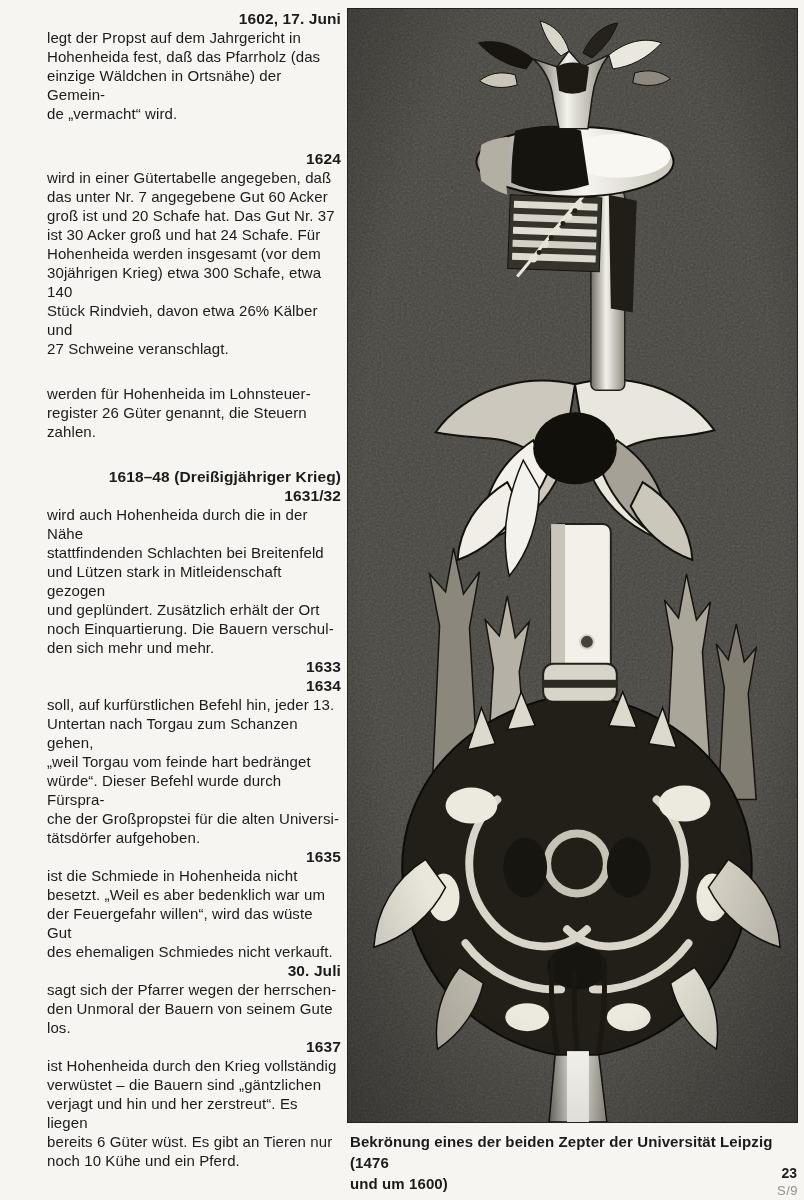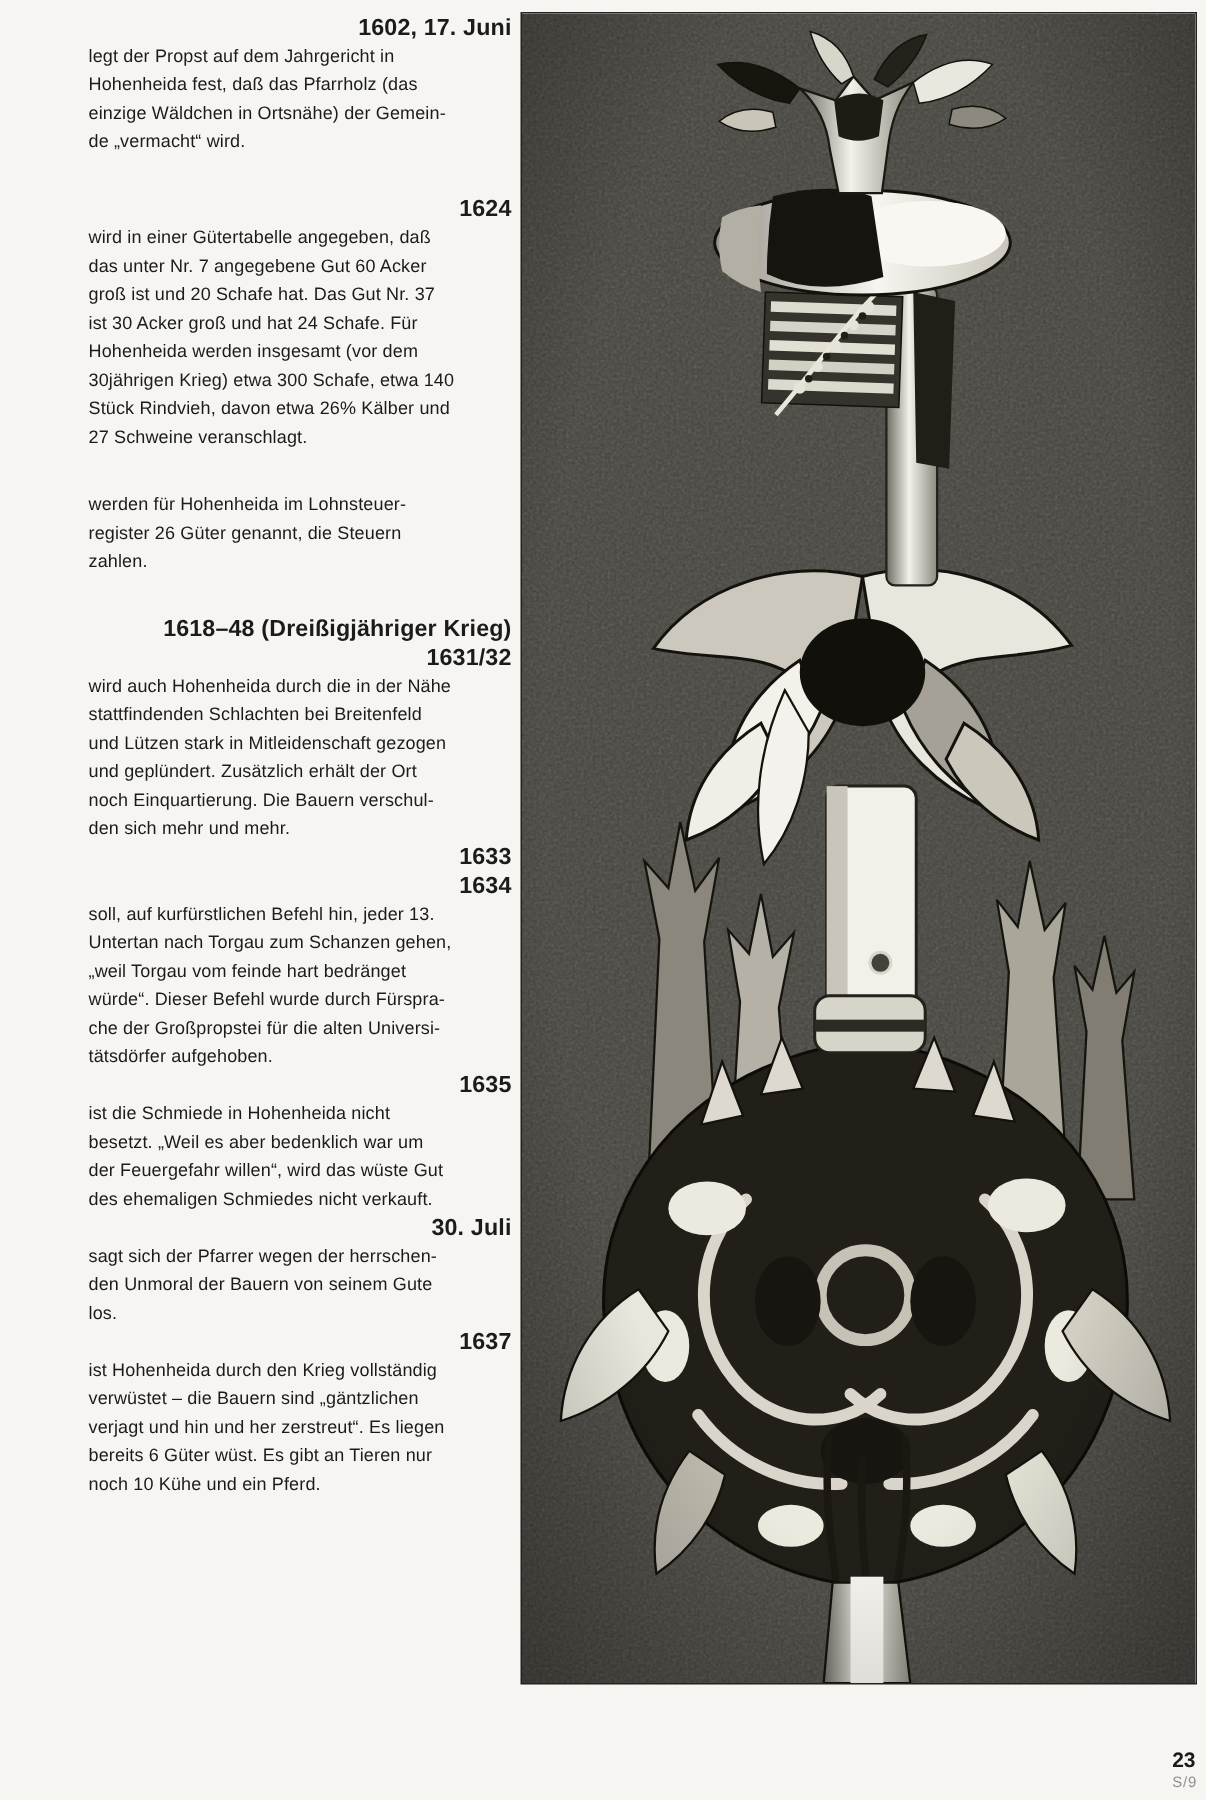--- a/index.html
+++ b/index.html
@@ -5,26 +5,26 @@
   html,body{margin:0;padding:0;}
   body{background:#f6f5f1;}
   .page{
     position:relative;width:804px;height:1200px;background:#f6f5f1;
     font-family:"Liberation Sans",sans-serif;color:#1b1b1b;overflow:hidden;
   }
   .timeline{position:absolute;left:47px;top:9px;width:294px;}
   .entry{margin:0;}
   .entry.spaced{margin-bottom:26px;}
   .entry-heading{font-weight:700;font-size:15.5px;line-height:19px;white-space:pre-line;letter-spacing:.1px;text-align:right;}
-  .entry-body{font-size:12px;line-height:19px;white-space:pre-line;letter-spacing:.1px;margin-left:12px;}
+  .entry-body{font-size:15px;line-height:19px;white-space:pre-line;letter-spacing:.1px;}
   .figure{position:absolute;left:347px;top:8px;width:451px;height:1115px;border:1px solid #23221e;box-sizing:border-box;}
   .figure svg{display:block;width:100%;height:100%;}
   .caption{position:absolute;left:350px;top:1131px;width:450px;font-weight:700;font-size:15px;line-height:21px;white-space:pre-line;letter-spacing:.1px;}
   .page-number{position:absolute;right:7px;top:1165px;font-weight:700;font-size:14px;}
-  .print-mark{position:absolute;right:6px;top:1183px;font-size:10px;color:#90908d;letter-spacing:.5px;}
+  .print-mark{position:absolute;right:6px;top:1183px;font-size:13px;color:#90908d;letter-spacing:.5px;}
 </style>
 </head>
 <body>
 
 <div class="page">
 
   <div class="timeline">
     <div class="entry spaced">
       <div class="entry-heading">1602, 17. Juni</div>
       <div class="entry-body">legt der Propst auf dem Jahrgericht in
@@ -241,17 +241,19 @@
           <path d="M236,44 C244,26 257,16 271,14 C265,30 255,41 245,49 Z" fill="#24221a"></path>
           <path d="M168,66 C154,62 142,64 132,72 C144,80 157,80 170,76 Z" fill="#c9c5b9"></path>
           <path d="M288,64 C302,60 314,62 324,70 C312,78 299,78 286,74 Z" fill="#8d897e"></path>
         </g>
       </g>
 
       <rect width="451" height="1115" fill="url(#vig)"></rect>
     </svg>
   </div>
 
+  <div class="caption">Bekrönung eines der beiden Zepter der Universität Leipzig (1476
+und um 1600)</div>
 
   <div class="page-number">23</div>
   <div class="print-mark">S/9</div>
 
 </div>
 
 </body></html>

